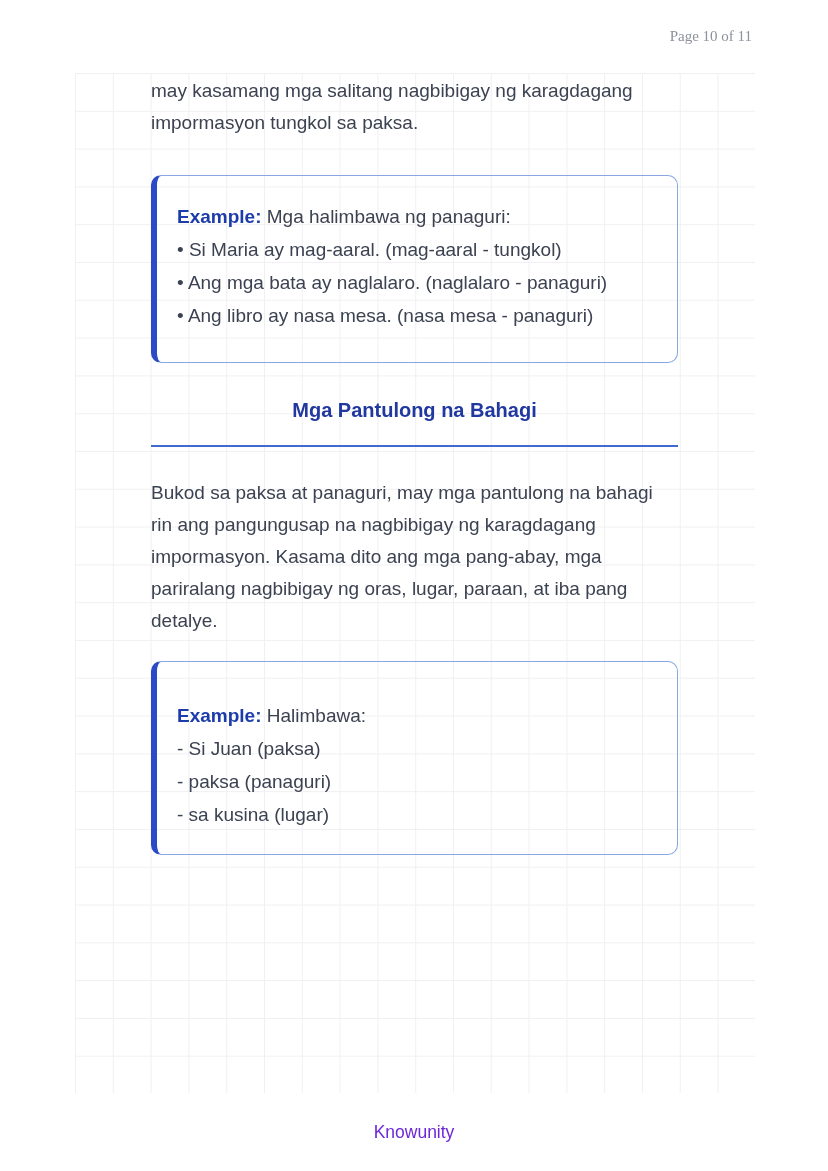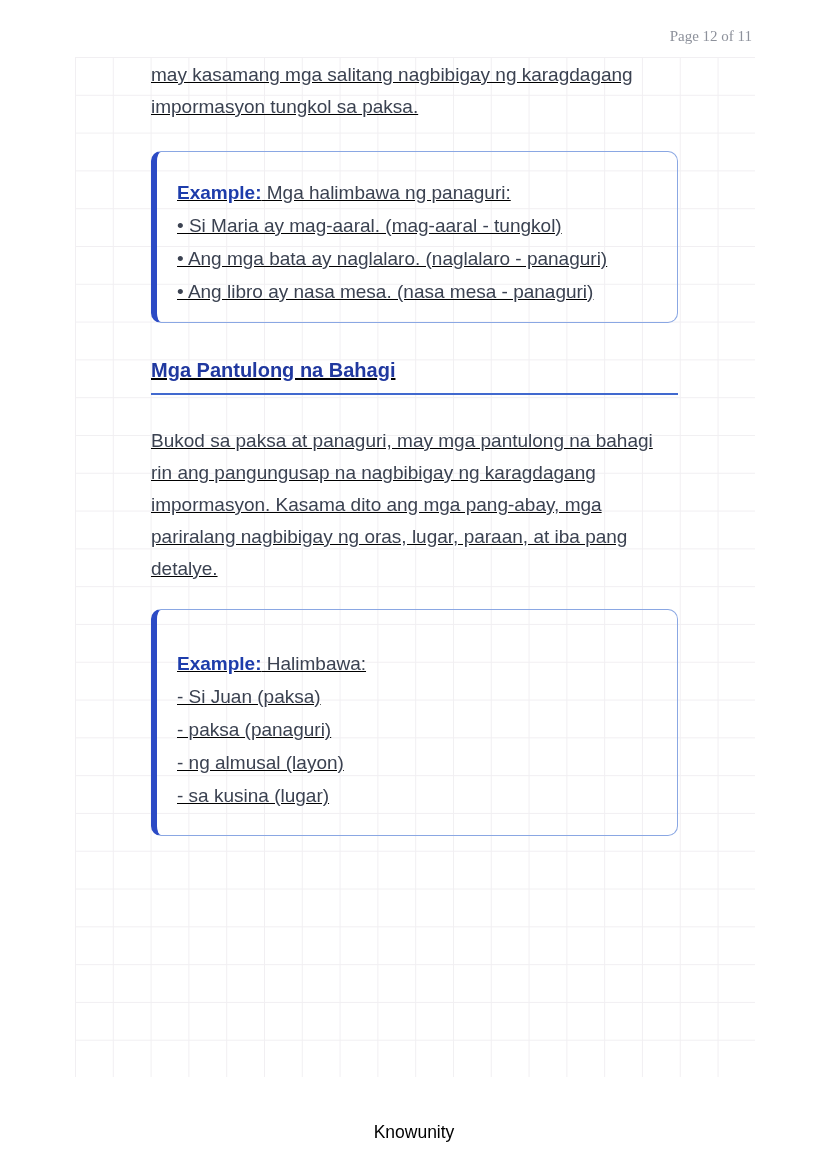--- a/index.html
+++ b/index.html
@@ -17,29 +17,28 @@
     top: 28px;
     right: 76px;
     font-family: "Liberation Serif", serif;
     font-size: 15px;
     color: #8d919b;
   }
 
   .grid-area {
     position: absolute;
     left: 75px;
-    top: 57px;
+    top: 73px;
     width: 680px;
     height: 1020px;
     background-image:
       linear-gradient(to right, #f1eff2 1px, transparent 1px),
       linear-gradient(to bottom, #f1eff2 1px, transparent 1px);
     background-size: 37.8px 37.8px;
     box-sizing: border-box;
-    text-decoration: underline;
   }
 
   .content {
     box-sizing: border-box;
     padding: 2px 77px 0 76px;
   }
 
   .para {
     margin: 0;
     font-size: 19px;
@@ -53,52 +52,53 @@
     box-sizing: border-box;
     border: 1px solid #8aa7e3;
     border-left: 6px solid #2b4ac5;
     border-radius: 10px;
     padding: 24px 18px 22px 20px;
     font-size: 19px;
     line-height: 33px;
     color: #3b4251;
     background: transparent;
   }
-  .example-box-1 { margin-top: 28px; padding-bottom: 14px; }
+  .example-box-1 { margin-top: 36px; padding-bottom: 30px; }
   .example-box-2 { margin-top: 24px; padding-top: 37px; padding-bottom: 23px; }
 
   .example-label {
     color: #1d3cab;
     font-weight: bold;
   }
 
   .section-heading {
     margin: 35px 0 15px 0;
     font-size: 20px;
     line-height: 24px;
     font-weight: bold;
     color: #20389f;
     border-bottom: 2px solid #4169cf;
-    padding-bottom: 11px;
+    padding-bottom: 23px;
+    text-align: center;
   }
 
   .footer-brand {
     position: absolute;
     top: 1122px;
     left: 0;
     width: 100%;
     text-align: center;
     font-size: 17.5px;
-    color: #000000;
+    color: #6d28d9;
   }
 </style>
 </head>
 <body>
 
-<div class="page-number">Page 12 of 11</div>
+<div class="page-number">Page 10 of 11</div>
 
 <div class="grid-area">
   <div class="content">
 
     <p class="para intro-paragraph">may kasamang mga salitang nagbibigay ng karagdagang impormasyon tungkol sa paksa.</p>
 
     <div class="example-box example-box-1">
       <div class="box-line"><span class="example-label">Example:</span><span> Mga halimbawa ng panaguri:</span></div>
       <div class="box-line">• Si Maria ay mag-aaral. (mag-aaral - tungkol)</div>
       <div class="box-line">• Ang mga bata ay naglalaro. (naglalaro - panaguri)</div>
@@ -106,20 +106,19 @@
     </div>
 
     <h2 class="section-heading">Mga Pantulong na Bahagi</h2>
 
     <p class="para section-paragraph">Bukod sa paksa at panaguri, may mga pantulong na bahagi rin ang pangungusap na nagbibigay ng karagdagang impormasyon. Kasama dito ang mga pang-abay, mga pariralang nagbibigay ng oras, lugar, paraan, at iba pang detalye.</p>
 
     <div class="example-box example-box-2">
       <div class="box-line"><span class="example-label">Example:</span><span> Halimbawa:</span></div>
       <div class="box-line">- Si Juan (paksa)</div>
       <div class="box-line">- paksa (panaguri)</div>
-      <div class="box-line">- ng almusal (layon)</div>
       <div class="box-line">- sa kusina (lugar)</div>
     </div>
 
   </div>
 </div>
 
 <div class="footer-brand">Knowunity</div>
 
 </body></html>

